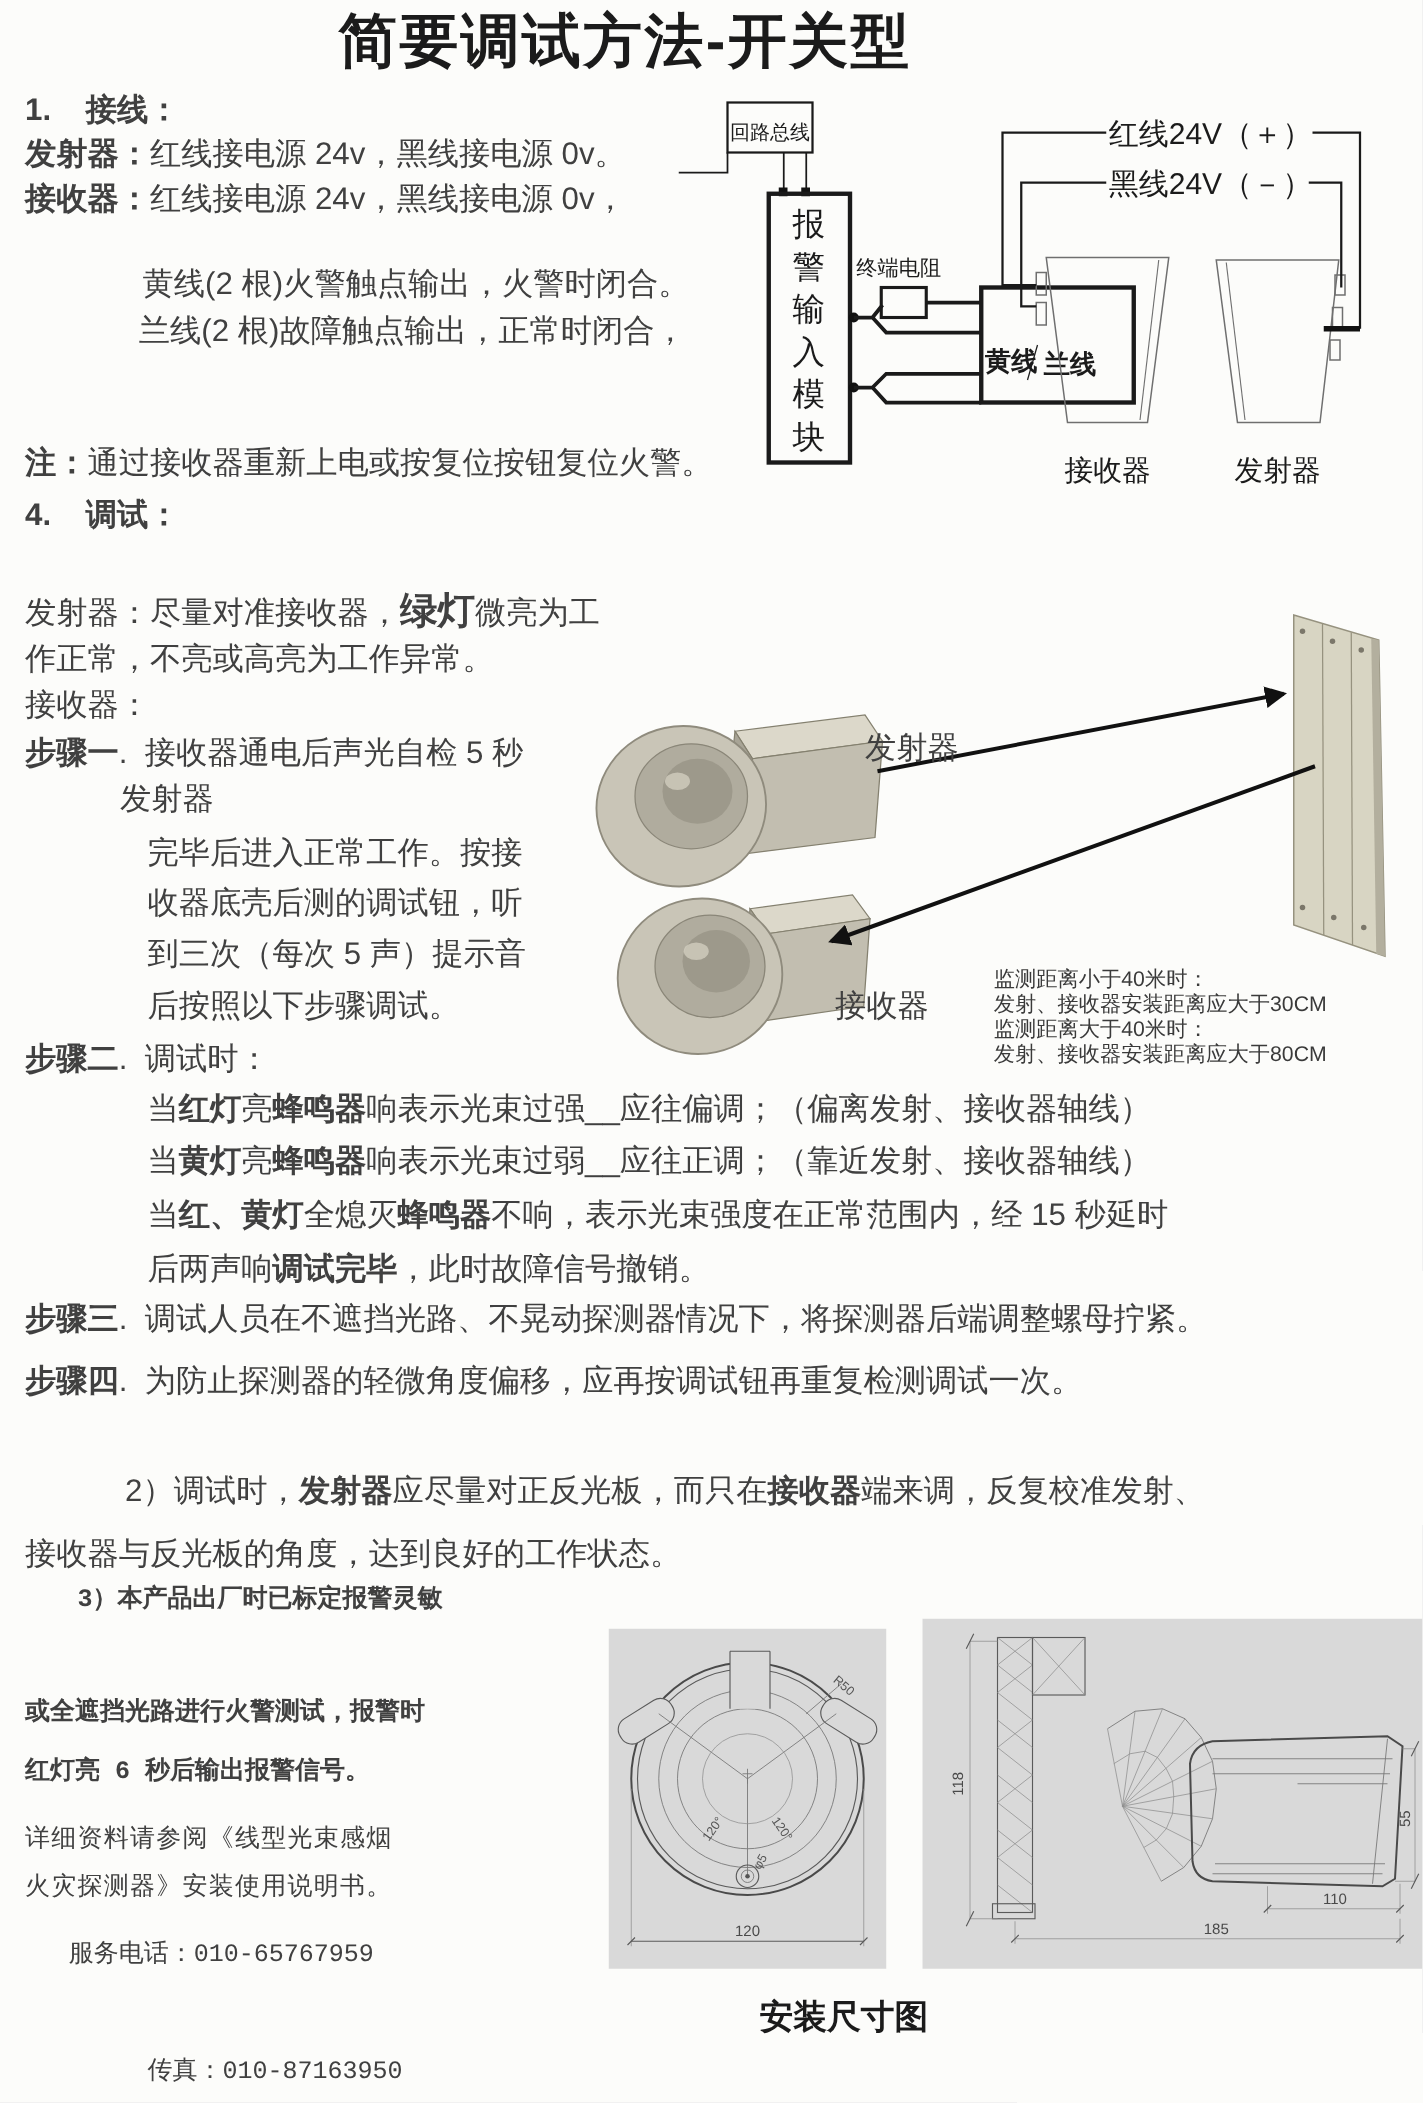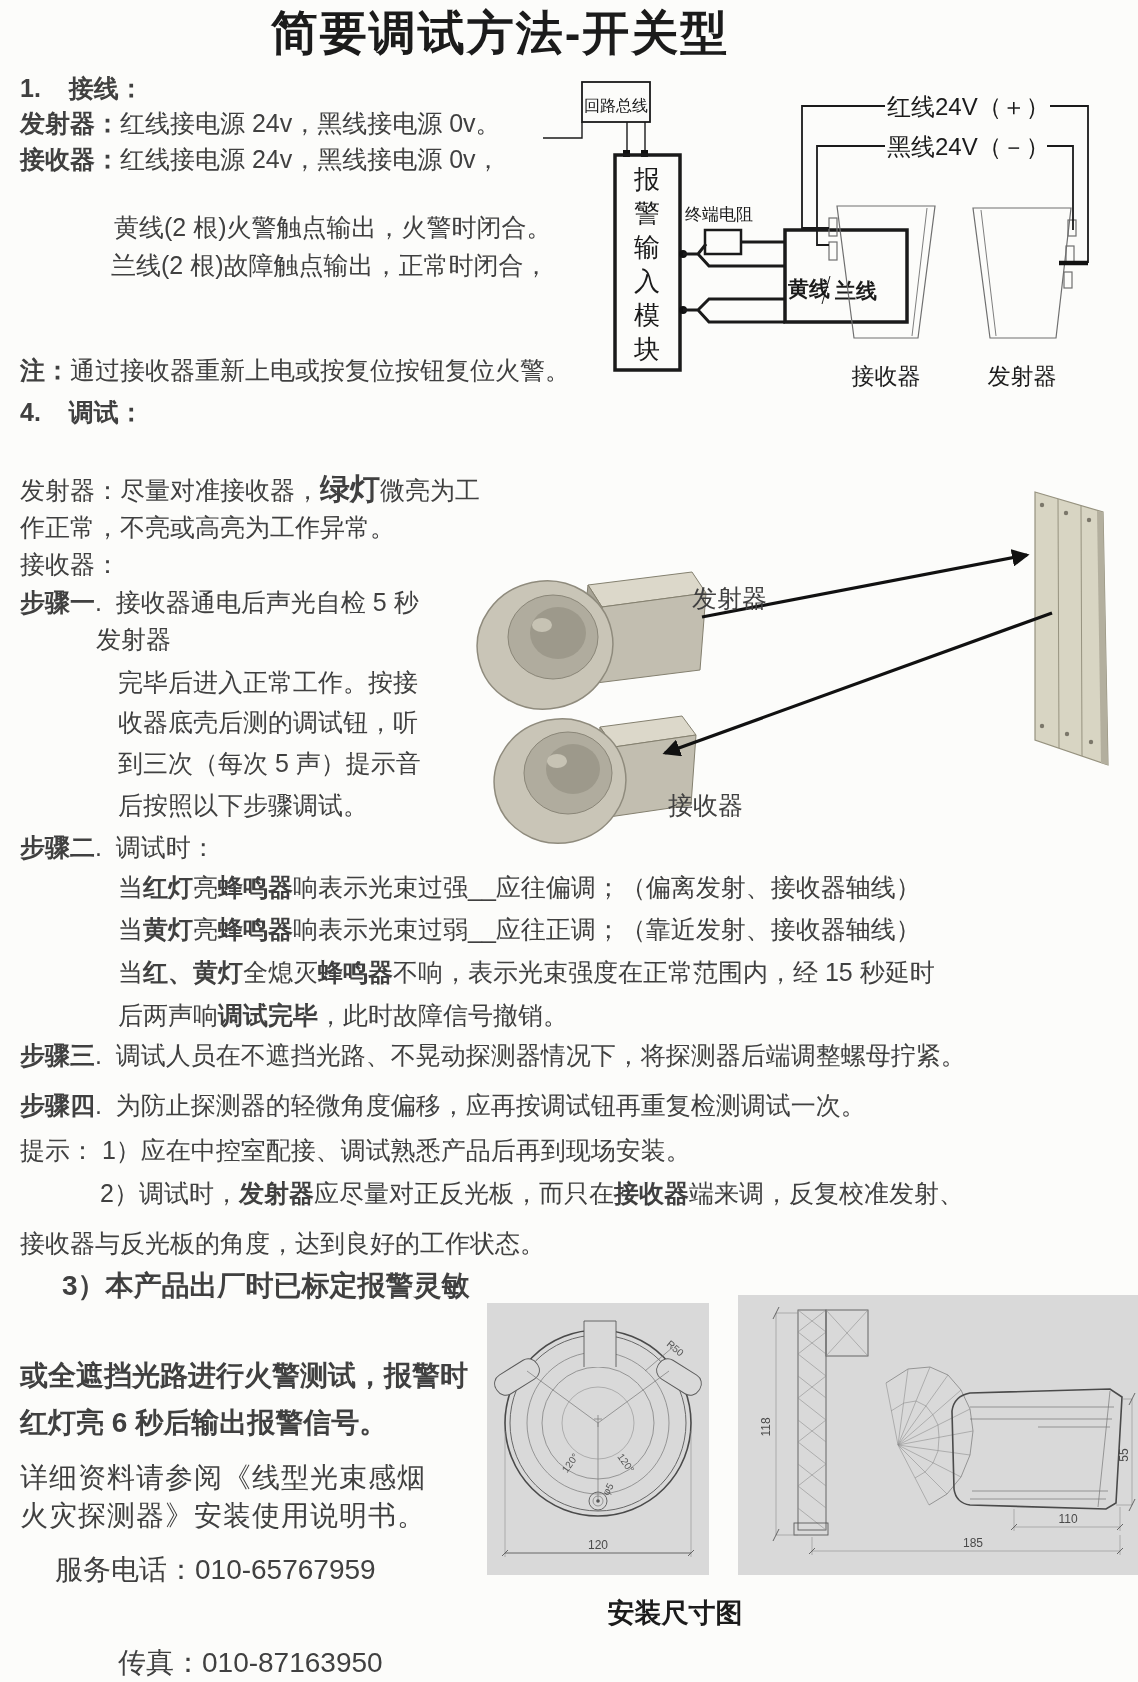--- a/index.html
+++ b/index.html
@@ -2,21 +2,21 @@
 <html><head>
 <meta charset="utf-8">
 <style>
   html,body{margin:0;padding:0;background:#e9e9e9;}
   .page{position:relative;width:1138px;height:1682px;margin:0 auto;background:#fcfcfa;
         font-family:"Liberation Sans",sans-serif;color:#1b1b1b;overflow:hidden;}
   .line{position:absolute;white-space:pre;font-size:25px;line-height:1.25;color:#404040;}
   .line .b{font-weight:bold;}
   .line .big{font-weight:bold;font-size:30px;}
   .bold{font-weight:bold;}
-  .sz28{font-size:28px;}
+  .sz28{font-size:20px;font-family:Liberation Mono, monospace;}
   .ls1{letter-spacing:1px;}
   .title{position:absolute;left:140px;top:2px;width:720px;text-align:center;
          font-size:47px;font-weight:bold;letter-spacing:2px;}
   .notes{position:absolute;left:795px;top:774px;font-size:17px;line-height:20px;color:#3a3a3a;}
   .notes div{white-space:pre;}
   .caption{position:absolute;left:558px;top:1595px;width:234px;text-align:center;
            font-size:27px;font-weight:bold;}
   .panel{position:absolute;background:#d9d9d9;}
   svg{position:absolute;overflow:visible;}
   svg text{font-family:"Liberation Sans",sans-serif;fill:#1b1b1b;}
@@ -124,21 +124,20 @@
   <div class="line" style="left:118px;top:707px">收器底壳后测的调试钮，听</div>
   <div class="line" style="left:118px;top:748px">到三次（每次 5 声）提示音</div>
   <div class="line" style="left:118px;top:790px">后按照以下步骤调试。</div>
   <div class="line" style="left:20px;top:832px"><span class="b">步骤二</span><span>.  调试时：</span></div>
   <div class="line" style="left:118px;top:872px"><span>当</span><span class="b">红灯</span><span>亮</span><span class="b">蜂鸣器</span><span>响表示光束过强__应往偏调；（偏离发射、接收器轴线）</span></div>
   <div class="line" style="left:118px;top:914px"><span>当</span><span class="b">黄灯</span><span>亮</span><span class="b">蜂鸣器</span><span>响表示光束过弱__应往正调；（靠近发射、接收器轴线）</span></div>
   <div class="line" style="left:118px;top:957px"><span>当</span><span class="b">红、黄灯</span><span>全熄灭</span><span class="b">蜂鸣器</span><span>不响，表示光束强度在正常范围内，经 15 秒延时</span></div>
   <div class="line" style="left:118px;top:1000px"><span>后两声响</span><span class="b">调试完毕</span><span>，此时故障信号撤销。</span></div>
   <div class="line" style="left:20px;top:1040px"><span class="b">步骤三</span><span>.  调试人员在不遮挡光路、不晃动探测器情况下，将探测器后端调整螺母拧紧。</span></div>
   <div class="line" style="left:20px;top:1090px"><span class="b">步骤四</span><span>.  为防止探测器的轻微角度偏移，应再按调试钮再重复检测调试一次。</span></div>
-  <div class="line" style="left:20px;top:1135px">提示： 1）应在中控室配接、调试熟悉产品后再到现场安装。</div>
   <div class="line" style="left:100px;top:1178px"><span>2）调试时，</span><span class="b">发射器</span><span>应尽量对正反光板，而只在</span><span class="b">接收器</span><span>端来调，反复校准发射、</span></div>
   <div class="line" style="left:20px;top:1228px">接收器与反光板的角度，达到良好的工作状态。</div>
   <div class="line bold sz28" style="left:62px;top:1268px">3）本产品出厂时已标定报警灵敏</div>
   <div class="line bold sz28" style="left:20px;top:1358px">或全遮挡光路进行火警测试，报警时</div>
   <div class="line bold sz28" style="left:20px;top:1405px">红灯亮 6 秒后输出报警信号。</div>
 
   <svg style="left:430px;top:425px;width:708px;height:410px" viewBox="0 0 708 410">
     <defs>
       <marker id="arr" viewBox="0 0 10 10" refX="8.5" refY="5" markerWidth="5.5" markerHeight="5.5" orient="auto-start-reverse">
         <path d="M0,0 L10,5 L0,10 z" fill="#111"></path>
@@ -172,20 +171,26 @@
       <circle cx="659" cy="95" r="2.2" fill="#7b776a"></circle>
         <circle cx="612" cy="301" r="2.2" fill="#7b776a"></circle>
       <circle cx="637" cy="309" r="2.2" fill="#7b776a"></circle>
         <circle cx="661" cy="317" r="2.2" fill="#7b776a"></circle>
     </g>
     <line x1="272" y1="192" x2="597" y2="130" stroke="#111" stroke-width="3.2" marker-end="url(#arr)"></line>
     <line x1="622" y1="188" x2="235" y2="328" stroke="#111" stroke-width="3.2" marker-end="url(#arr)"></line>
   </svg>
   <div class="line" style="left:692px;top:583px">发射器</div>
   <div class="line" style="left:668px;top:790px">接收器</div>
+  <div class="notes">
+    <div>监测距离小于40米时：</div>
+    <div>发射、接收器安装距离应大于30CM</div>
+    <div>监测距离大于40米时：</div>
+    <div>发射、接收器安装距离应大于80CM</div>
+  </div>
 
   <div class="line sz28 ls1" style="left:20px;top:1460px">详细资料请参阅《线型光束感烟</div>
   <div class="line sz28 ls1" style="left:20px;top:1498px">火灾探测器》安装使用说明书。</div>
   <div class="line sz28" style="left:55px;top:1552px">服务电话：010-65767959</div>
   <div class="line sz28" style="left:118px;top:1645px">传真：010-87163950</div>
   <div class="caption">安装尺寸图</div>
 
   <div class="panel" style="left:487px;top:1303px;width:222px;height:272px"></div>
   <svg style="left:487px;top:1303px;width:222px;height:272px" viewBox="0 0 222 272">
     <circle cx="111" cy="120" r="93" class="dln15"></circle>

